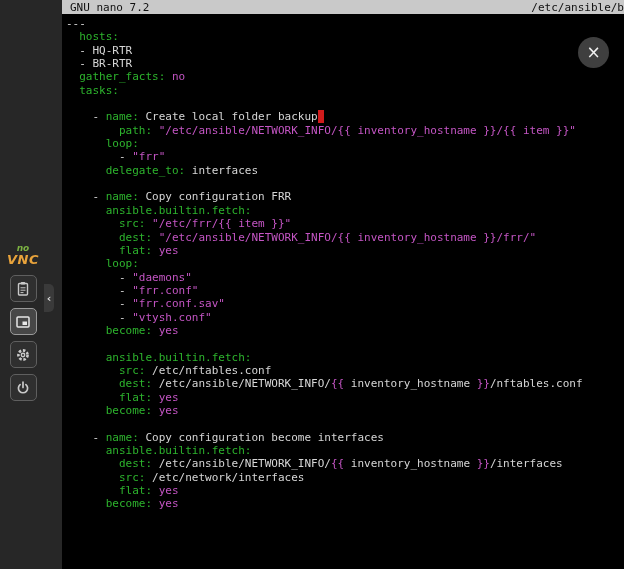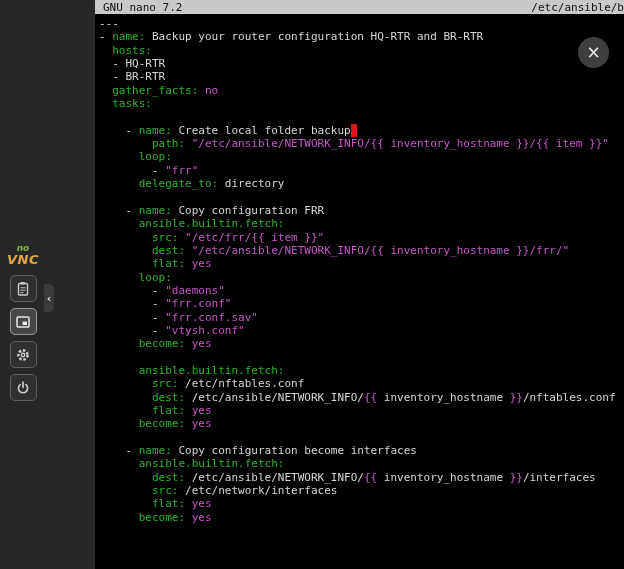--- a/index.html
+++ b/index.html
@@ -13,21 +13,21 @@
   .logo-no { color:var(--logo-green); font-size:9px; font-weight:bold; font-style:italic; }
   .logo-vnc { color:var(--logo-orange); font-size:13px; font-weight:bold; font-style:italic; letter-spacing:.5px; }
   .ctl-btn { width:27px; height:27px; margin-bottom:6px; background:#2f2f2f; border:1px solid #5f5f5f;
              border-radius:5px; display:flex; align-items:center; justify-content:center; cursor:pointer; padding:0; }
   .ctl-btn.active { background:#474747; border-color:#9a9a9a; }
   .handle { position:absolute; top:284px; left:44px; width:10px; height:28px; background:#3a3a3a;
             border-radius:0 5px 5px 0; color:#ddd; display:flex; align-items:center; justify-content:center;
             font-size:11px; font-weight:bold; cursor:pointer; font-family:"DejaVu Sans", sans-serif; }
 
   
-  .terminal { position:absolute; top:0; left:62px; right:0; bottom:0; background:var(--terminal-bg);margin-left:33px; }
+  .terminal { position:absolute; top:0; left:62px; right:0; bottom:0; background:var(--terminal-bg); }
   .titlebar { height:14px; background:var(--titlebar-bg); color:var(--titlebar-text); font-size:11px;
               display:flex; justify-content:space-between; align-items:center; padding-left:8px; white-space:pre; overflow:hidden; }
   .code { padding:3px 0 0 4px; font-size:11px; }
   .ln { white-space:pre; height:13.35px; line-height:13.35px; color:var(--plain-text); }
   .tk { color:var(--key-green); }
   .tm { color:var(--value-magenta); }
   .tc { background:var(--cursor-red); }
 
   
   .overlay-close { position:absolute; top:37px; left:578px; width:31px; height:31px; border-radius:50%;
@@ -84,32 +84,31 @@
     </div>
   </aside>
 
   <main class="terminal">
     <header class="titlebar">
       <span class="tb-app">GNU nano 7.2</span>
       <span class="tb-path">/etc/ansible/b</span>
     </header>
     <div class="code" id="code">
         <div class="ln"><span>---</span></div>
-        <div class="ln"><span>- </span><span class="tk">name:</span><span> Backup your router configuration HQ-RTR and BR-RTR</span></div>
         <div class="ln"><span>  </span><span class="tk">hosts:</span></div>
         <div class="ln"><span>  - HQ-RTR</span></div>
         <div class="ln"><span>  - BR-RTR</span></div>
         <div class="ln"><span>  </span><span class="tk">gather_facts:</span><span> </span><span class="tm">no</span></div>
         <div class="ln"><span>  </span><span class="tk">tasks:</span></div>
         <div class="ln"></div>
         <div class="ln"><span>    - </span><span class="tk">name:</span><span> Create local folder backup</span><span class="tc"> </span></div>
         <div class="ln"><span>        </span><span class="tk">path:</span><span> </span><span class="tm">"/etc/ansible/NETWORK_INFO/{{ inventory_hostname }}/{{ item }}"</span></div>
         <div class="ln"><span>      </span><span class="tk">loop:</span></div>
         <div class="ln"><span>        - </span><span class="tm">"frr"</span></div>
-        <div class="ln"><span>      </span><span class="tk">delegate_to:</span><span> directory</span></div>
+        <div class="ln"><span>      </span><span class="tk">delegate_to:</span><span> interfaces</span></div>
         <div class="ln"></div>
         <div class="ln"><span>    - </span><span class="tk">name:</span><span> Copy configuration FRR</span></div>
         <div class="ln"><span>      </span><span class="tk">ansible.builtin.fetch:</span></div>
         <div class="ln"><span>        </span><span class="tk">src:</span><span> </span><span class="tm">"/etc/frr/{{ item }}"</span></div>
         <div class="ln"><span>        </span><span class="tk">dest:</span><span> </span><span class="tm">"/etc/ansible/NETWORK_INFO/{{ inventory_hostname }}/frr/"</span></div>
         <div class="ln"><span>        </span><span class="tk">flat:</span><span> </span><span class="tm">yes</span></div>
         <div class="ln"><span>      </span><span class="tk">loop:</span></div>
         <div class="ln"><span>        - </span><span class="tm">"daemons"</span></div>
         <div class="ln"><span>        - </span><span class="tm">"frr.conf"</span></div>
         <div class="ln"><span>        - </span><span class="tm">"frr.conf.sav"</span></div>

